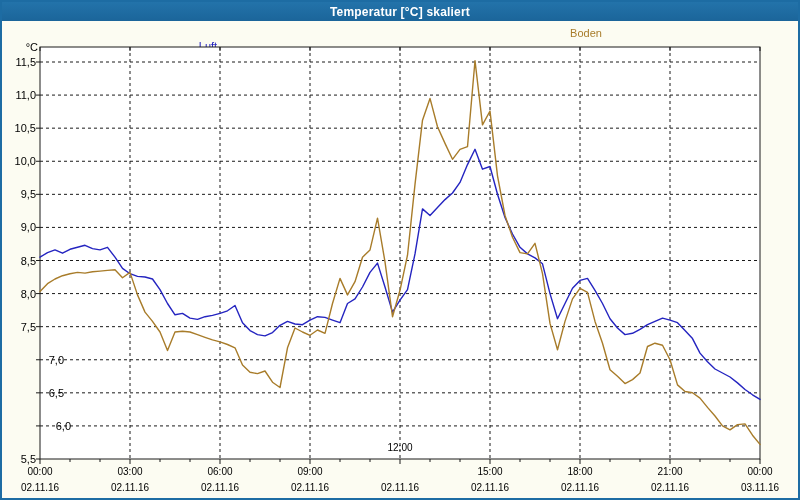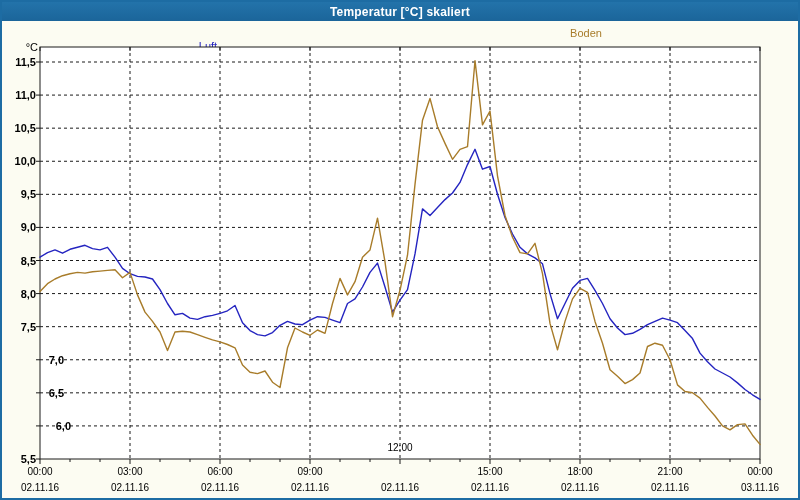--- a/index.html
+++ b/index.html
@@ -22,21 +22,20 @@
   #legend-luft{left:206px;margin-top:13px;}
   #legend-boden{left:584px;}
   #y-axis-unit{
     position:absolute;left:0;top:39px;width:36px;text-align:right;
     font-size:11px;
   }
   #chart-svg{position:absolute;left:0;top:0;}
   .y-tick-label{
     position:absolute;width:34px;text-align:right;font-size:11px;height:12px;
     line-height:12px;
-    font-weight:bold;
   }
   .x-tick-time,.x-tick-date{
     position:absolute;width:60px;text-align:center;font-size:10px;height:12px;
     line-height:12px;transform:translateX(-50%);white-space:nowrap;
   }
 </style>
 </head>
 <body>
 
 <div id="window">

